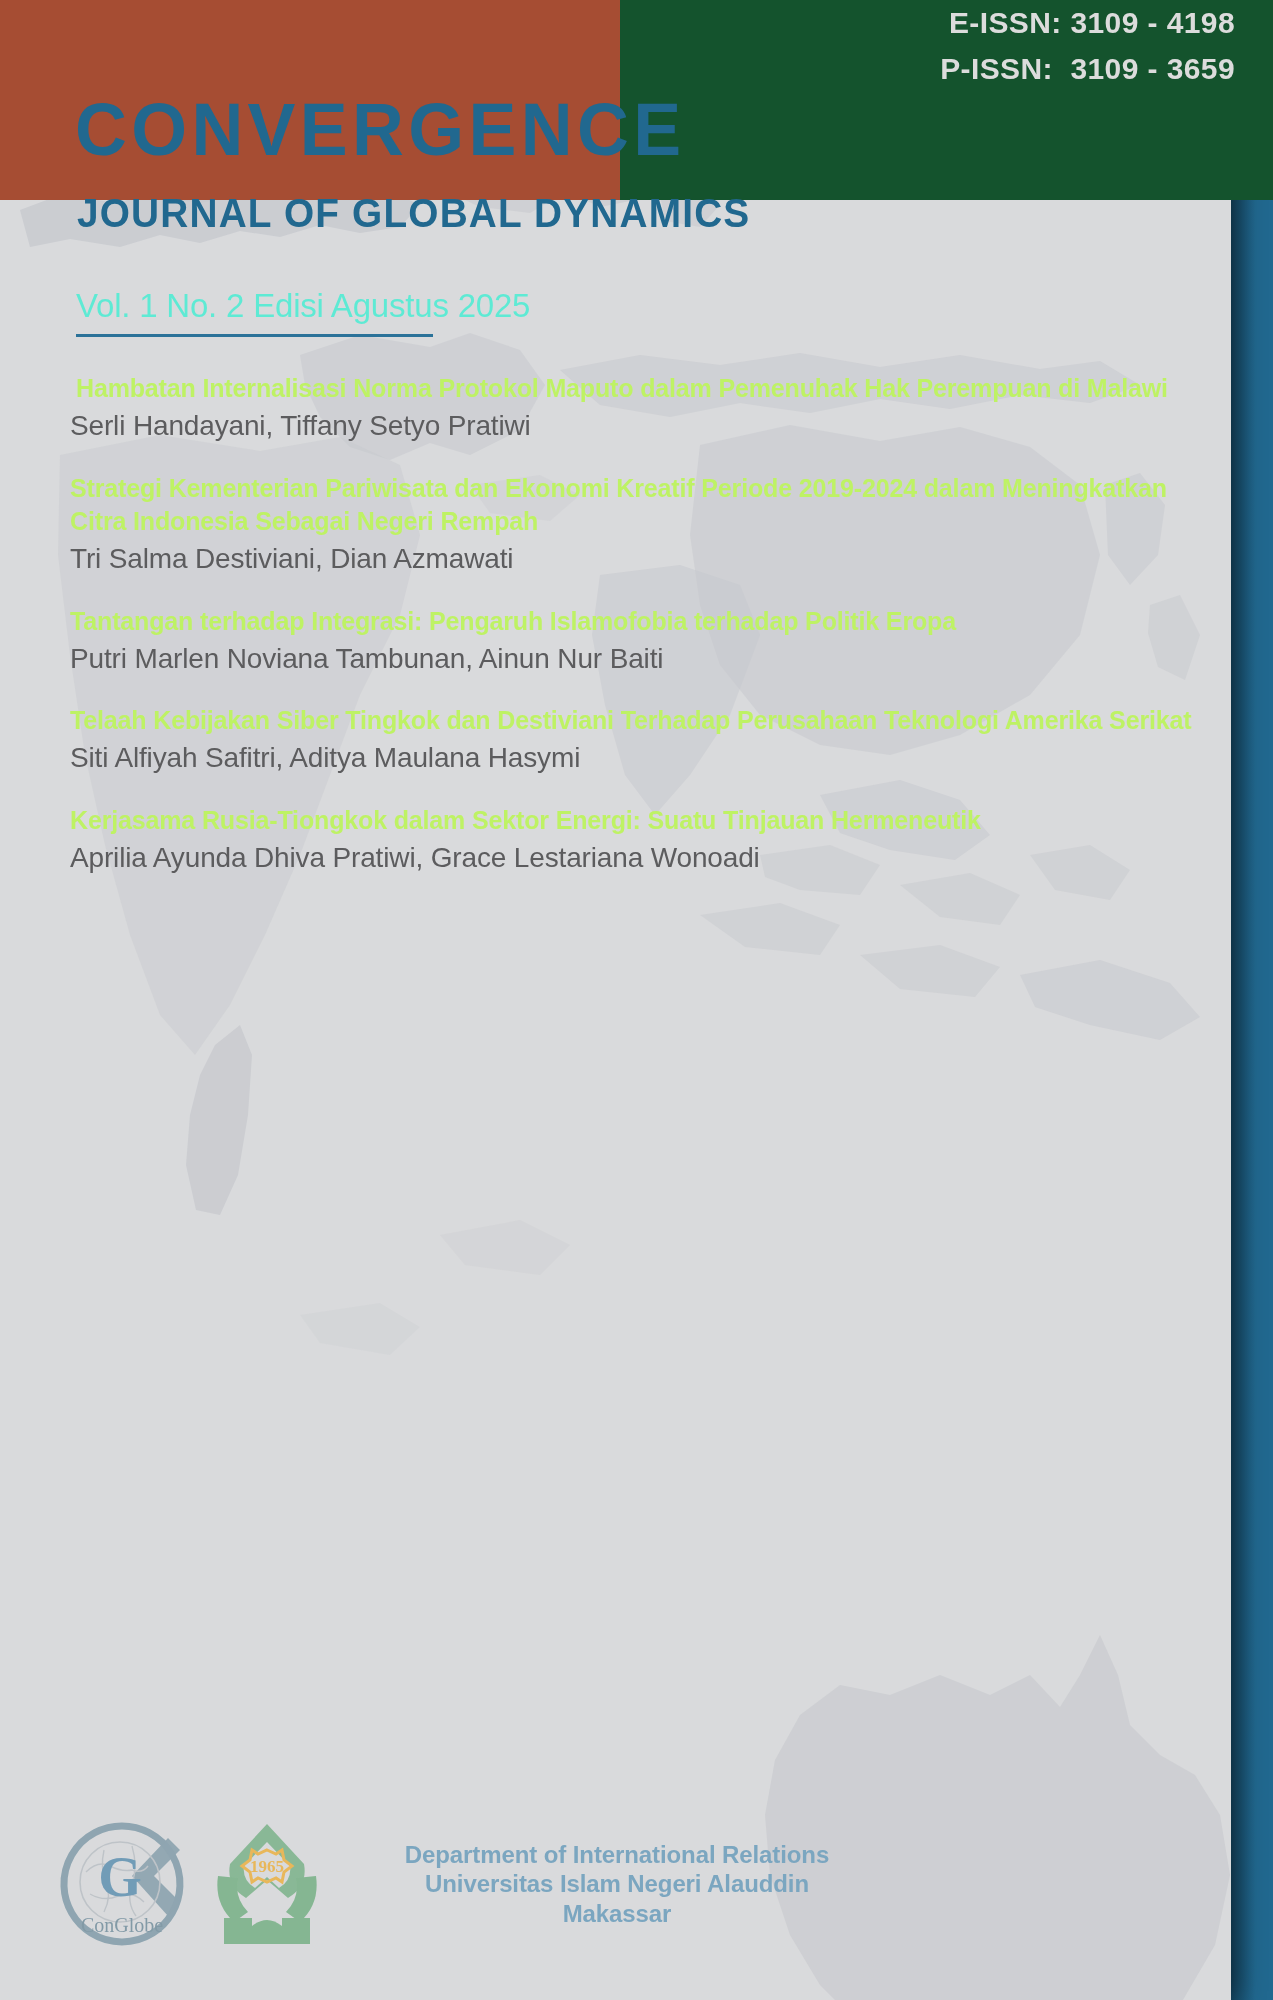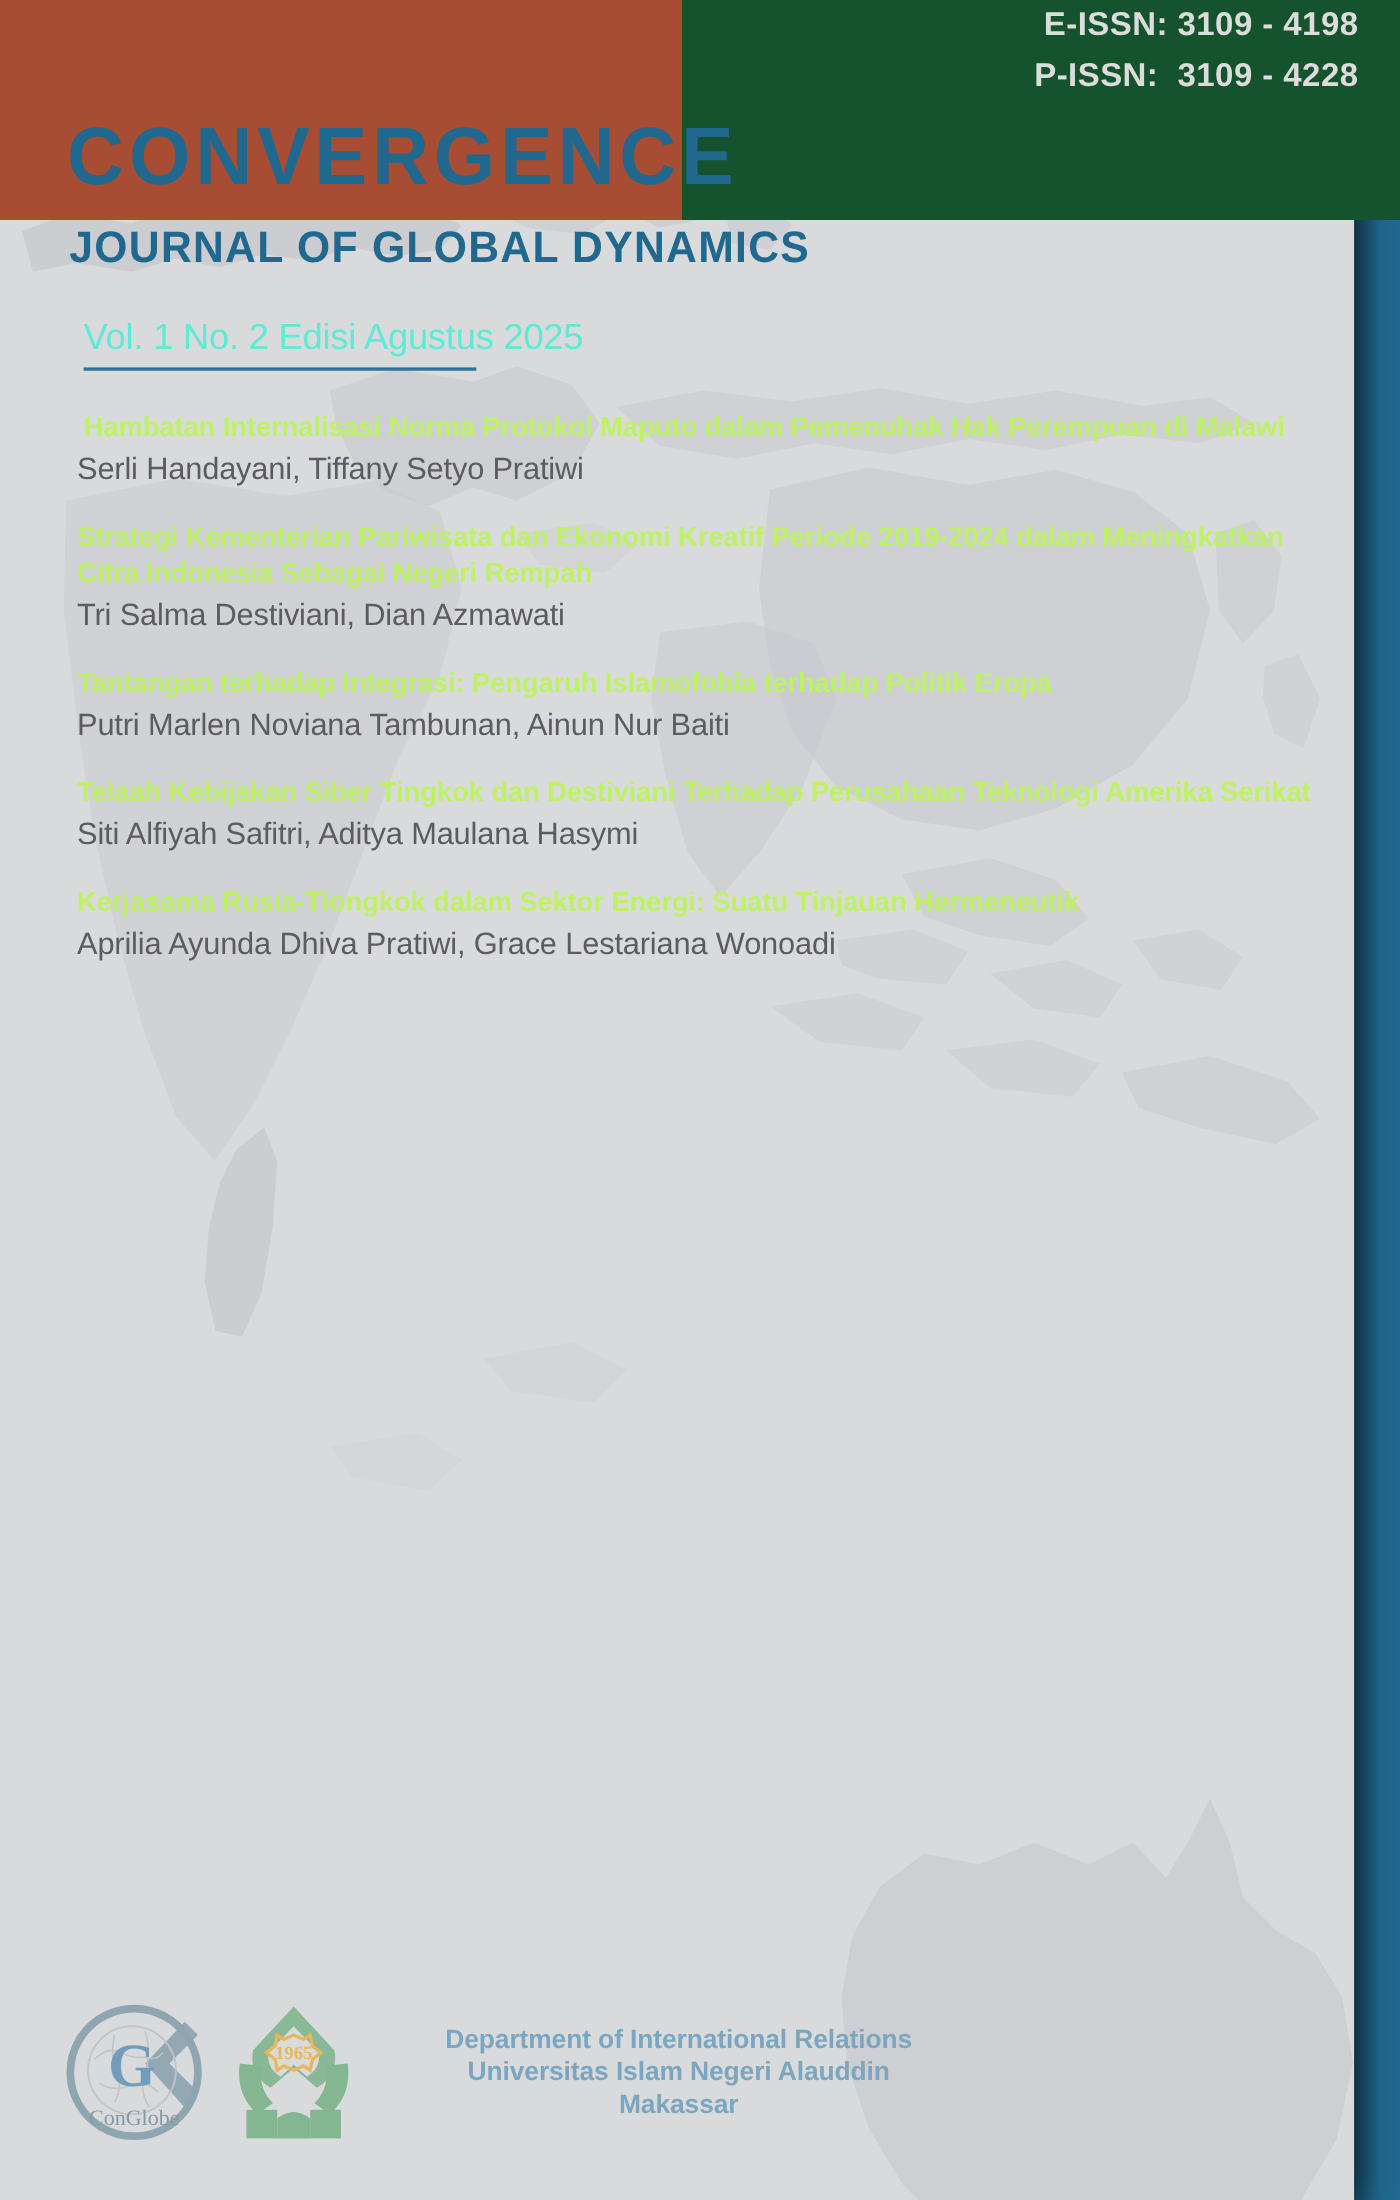--- a/index.html
+++ b/index.html
@@ -95,23 +95,22 @@
   .content {
     position: absolute;
     inset: 0;
     padding: 0 58px;
     z-index: 6;
   }
 
   .masthead {
     position: absolute;
     top: 93px;
-    left: 61px;
+    left: 75px;
     right: 40px;
-    margin-top: 12px;
   }
   .journal-title {
     color: #21688f;
     font-size: 74px;
     font-weight: bold;
     letter-spacing: 4.5px;
     line-height: 1;
     margin: 0;
     font-stretch: condensed;
     transform: scaleX(0.97);
@@ -269,21 +268,21 @@
       </g>
     </svg>
   </div>
 
   <div class="rail-shade"></div>
 
   <div class="band-row">
     <div class="band-orange"></div>
     <div class="band-blue">
       <div class="issn-line">E-ISSN: 3109 - 4198</div>
-      <div class="issn-line">P-ISSN:  3109 - 4228</div>
+      <div class="issn-line">P-ISSN:  3109 - 3659</div>
     </div>
   </div>
 
   <div class="content">
 
     <div class="masthead">
       <div class="journal-title">CONVERGENCE</div>
       <div class="journal-subtitle">JOURNAL OF GLOBAL DYNAMICS</div>
     </div>
 

